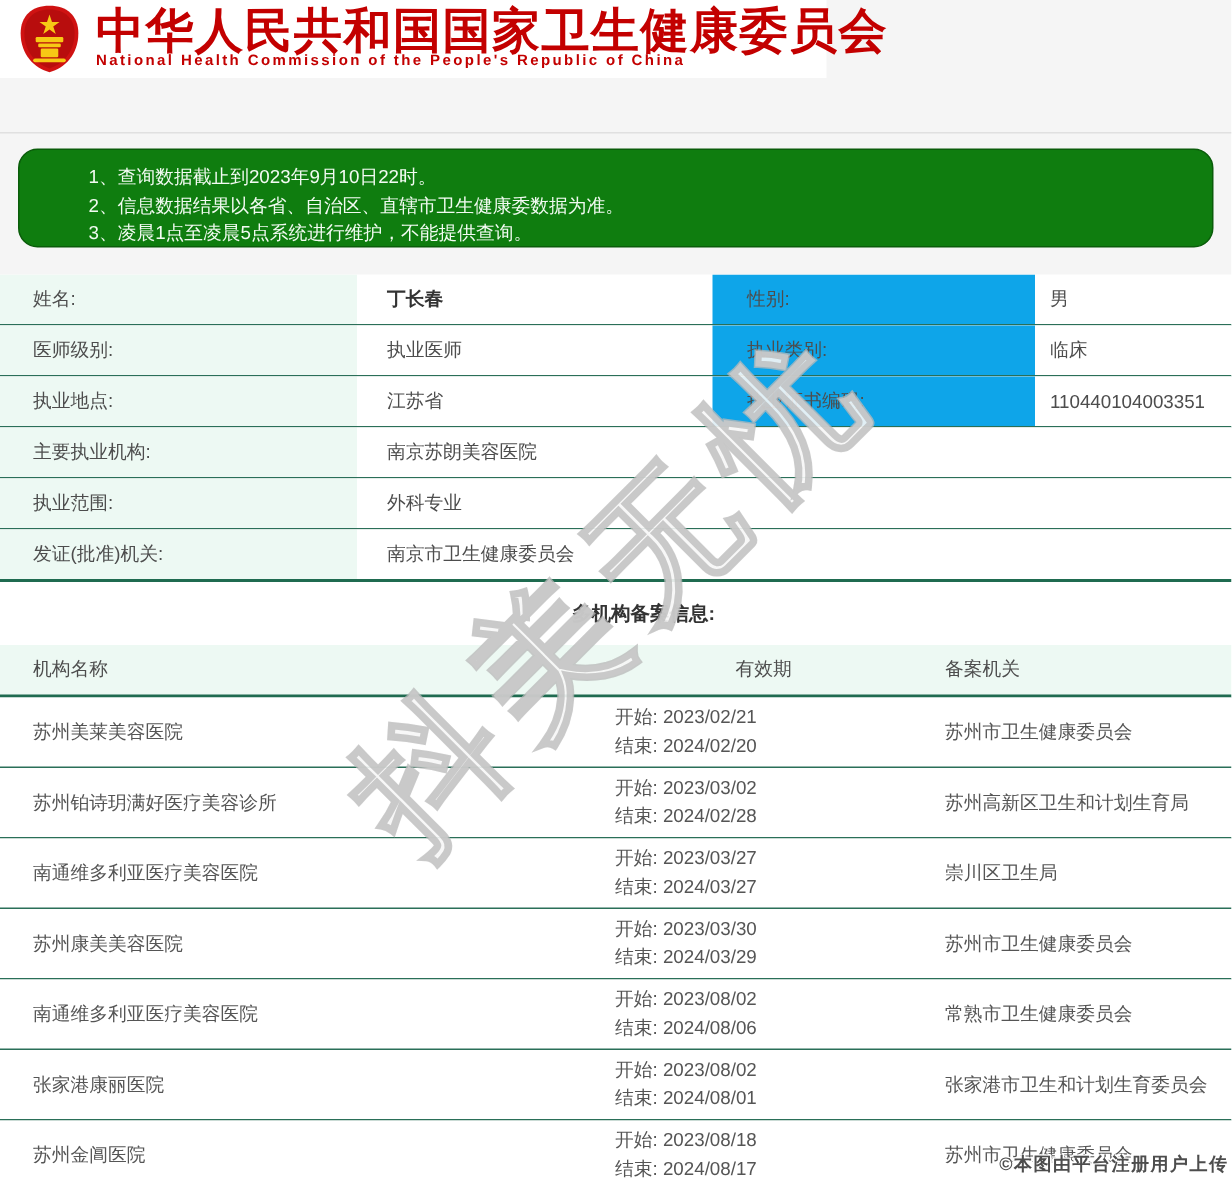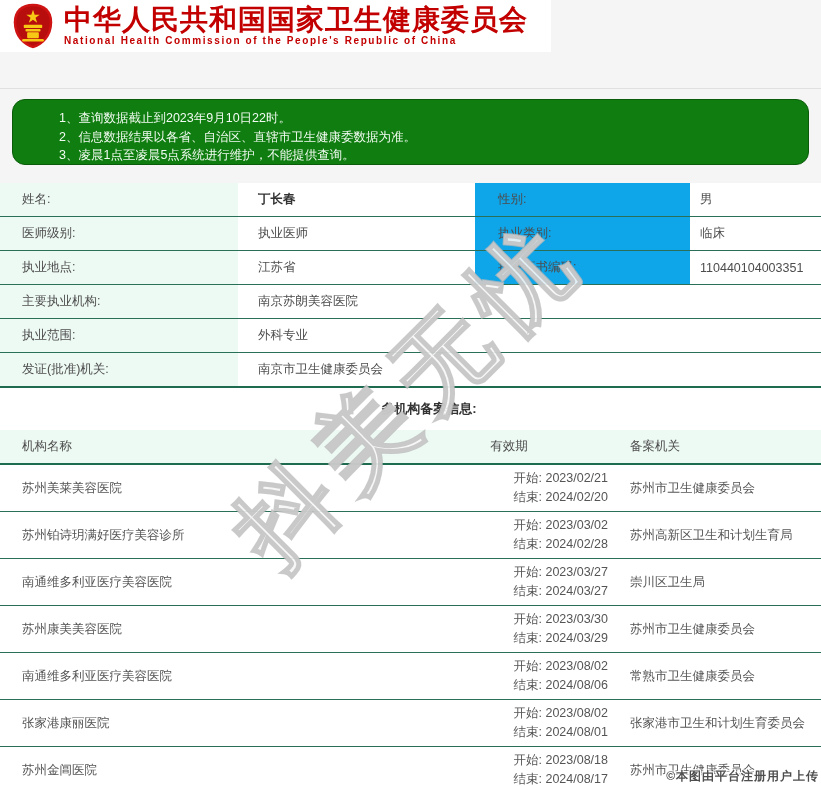--- a/index.html
+++ b/index.html
@@ -6,21 +6,21 @@
   body { width:821px; height:786px; overflow:hidden; background:#fff;
          font-family:"Liberation Sans","DejaVu Sans",sans-serif; }
   .page { position:relative; width:821px; height:786px; overflow:hidden; }
 
   
   .top-band { background:#f5f5f5; height:183px; position:relative; }
   .header-box { background:#ffffff; width:551px; height:52px; display:flex;
                 align-items:center; padding-left:12px; }
   .emblem { width:42px; height:46px; display:inline-block; flex:0 0 42px; }
   .titles { margin-left:10px; }
-  .title-cn { color:#c30000; font-weight:bold; font-size:28px; line-height:28px;
+  .title-cn { color:#c30000; font-weight:bold; font-size:32px; line-height:28px;
               letter-spacing:1px; white-space:nowrap; }
   .title-en { color:#c30000; font-weight:bold; font-size:10px; letter-spacing:1.6px;
               margin-top:1px; white-space:nowrap; }
   .header-divider { position:absolute; left:0; right:0; top:88px; height:1px; background:#e0e0e0; }
 
   .notice-box { position:absolute; left:12px; top:99px; width:797px; height:66px;
                 background:#0f7d0f; border:1px solid #0a5c0a; border-radius:13px;
                 color:#f2fbf2; font-size:12.5px; padding:9px 10px 0 46px; }
   .notice-box div { line-height:18.5px; white-space:nowrap; }
 
@@ -39,21 +39,21 @@
   .section-title { height:42px; line-height:42px; text-align:center; font-weight:bold;
                    font-size:13px; color:#333; background:#fff;padding-left:37px; }
 
   
   .thead { display:flex; height:35px; background:#edf9f3; border-bottom:2px solid #1f6b50;
            align-items:center; font-size:12.5px; color:#4d4d4d; }
   .trow { display:flex; height:47px; border-bottom:1px solid #2a6f58; background:#fff;
           font-size:12.5px; color:#555; }
   .tc1 { width:388px; padding-left:22px; display:flex; align-items:center; }
   .tc2 { width:220px; padding-left:22px; display:flex; flex-direction:column;
-         justify-content:center; line-height:19px;text-align:right; }
+         justify-content:center; line-height:19px; }
   .tc2.hd { flex-direction:row; align-items:center; line-height:normal; }
   .tc3 { flex:1; padding-left:22px; display:flex; align-items:center; }
 
   
   .wm-diagonal { position:absolute; left:90px; top:330px; width:640px; text-align:center;
                  transform:rotate(-45deg); transform-origin:center;
                  font-size:96px; font-weight:bold; letter-spacing:14px;
                  color:rgba(255,255,255,0.82);
                  -webkit-text-stroke:2px rgba(185,185,185,0.75);
                  text-shadow:0 0 1px rgba(170,170,170,0.5);

